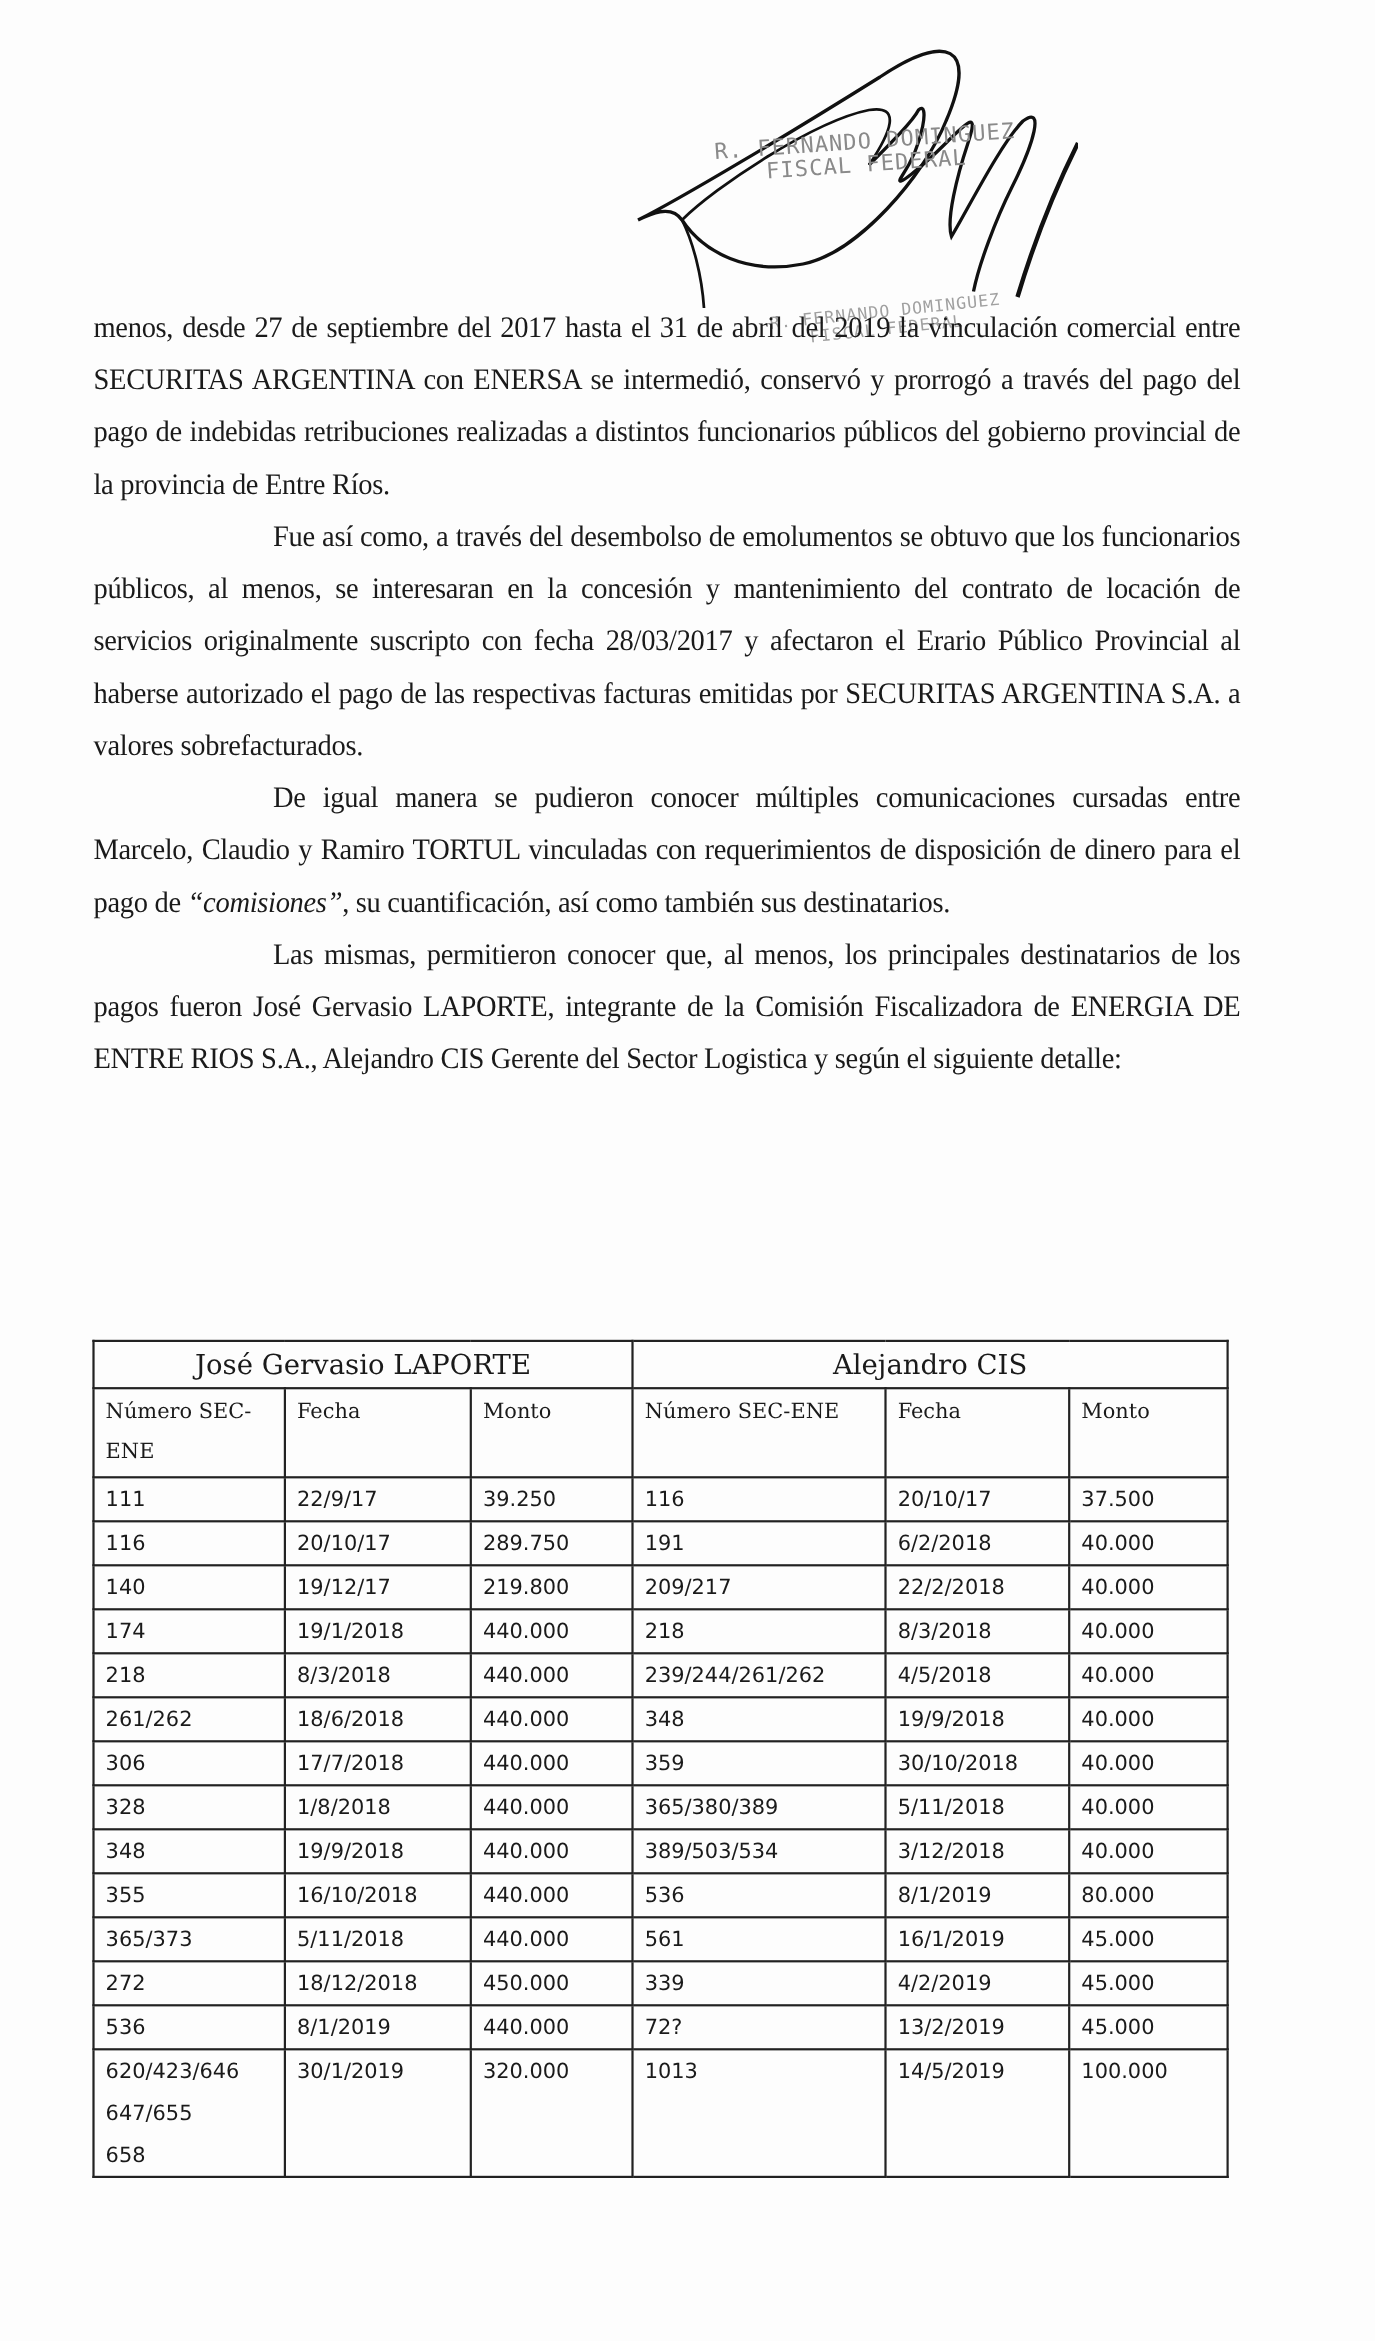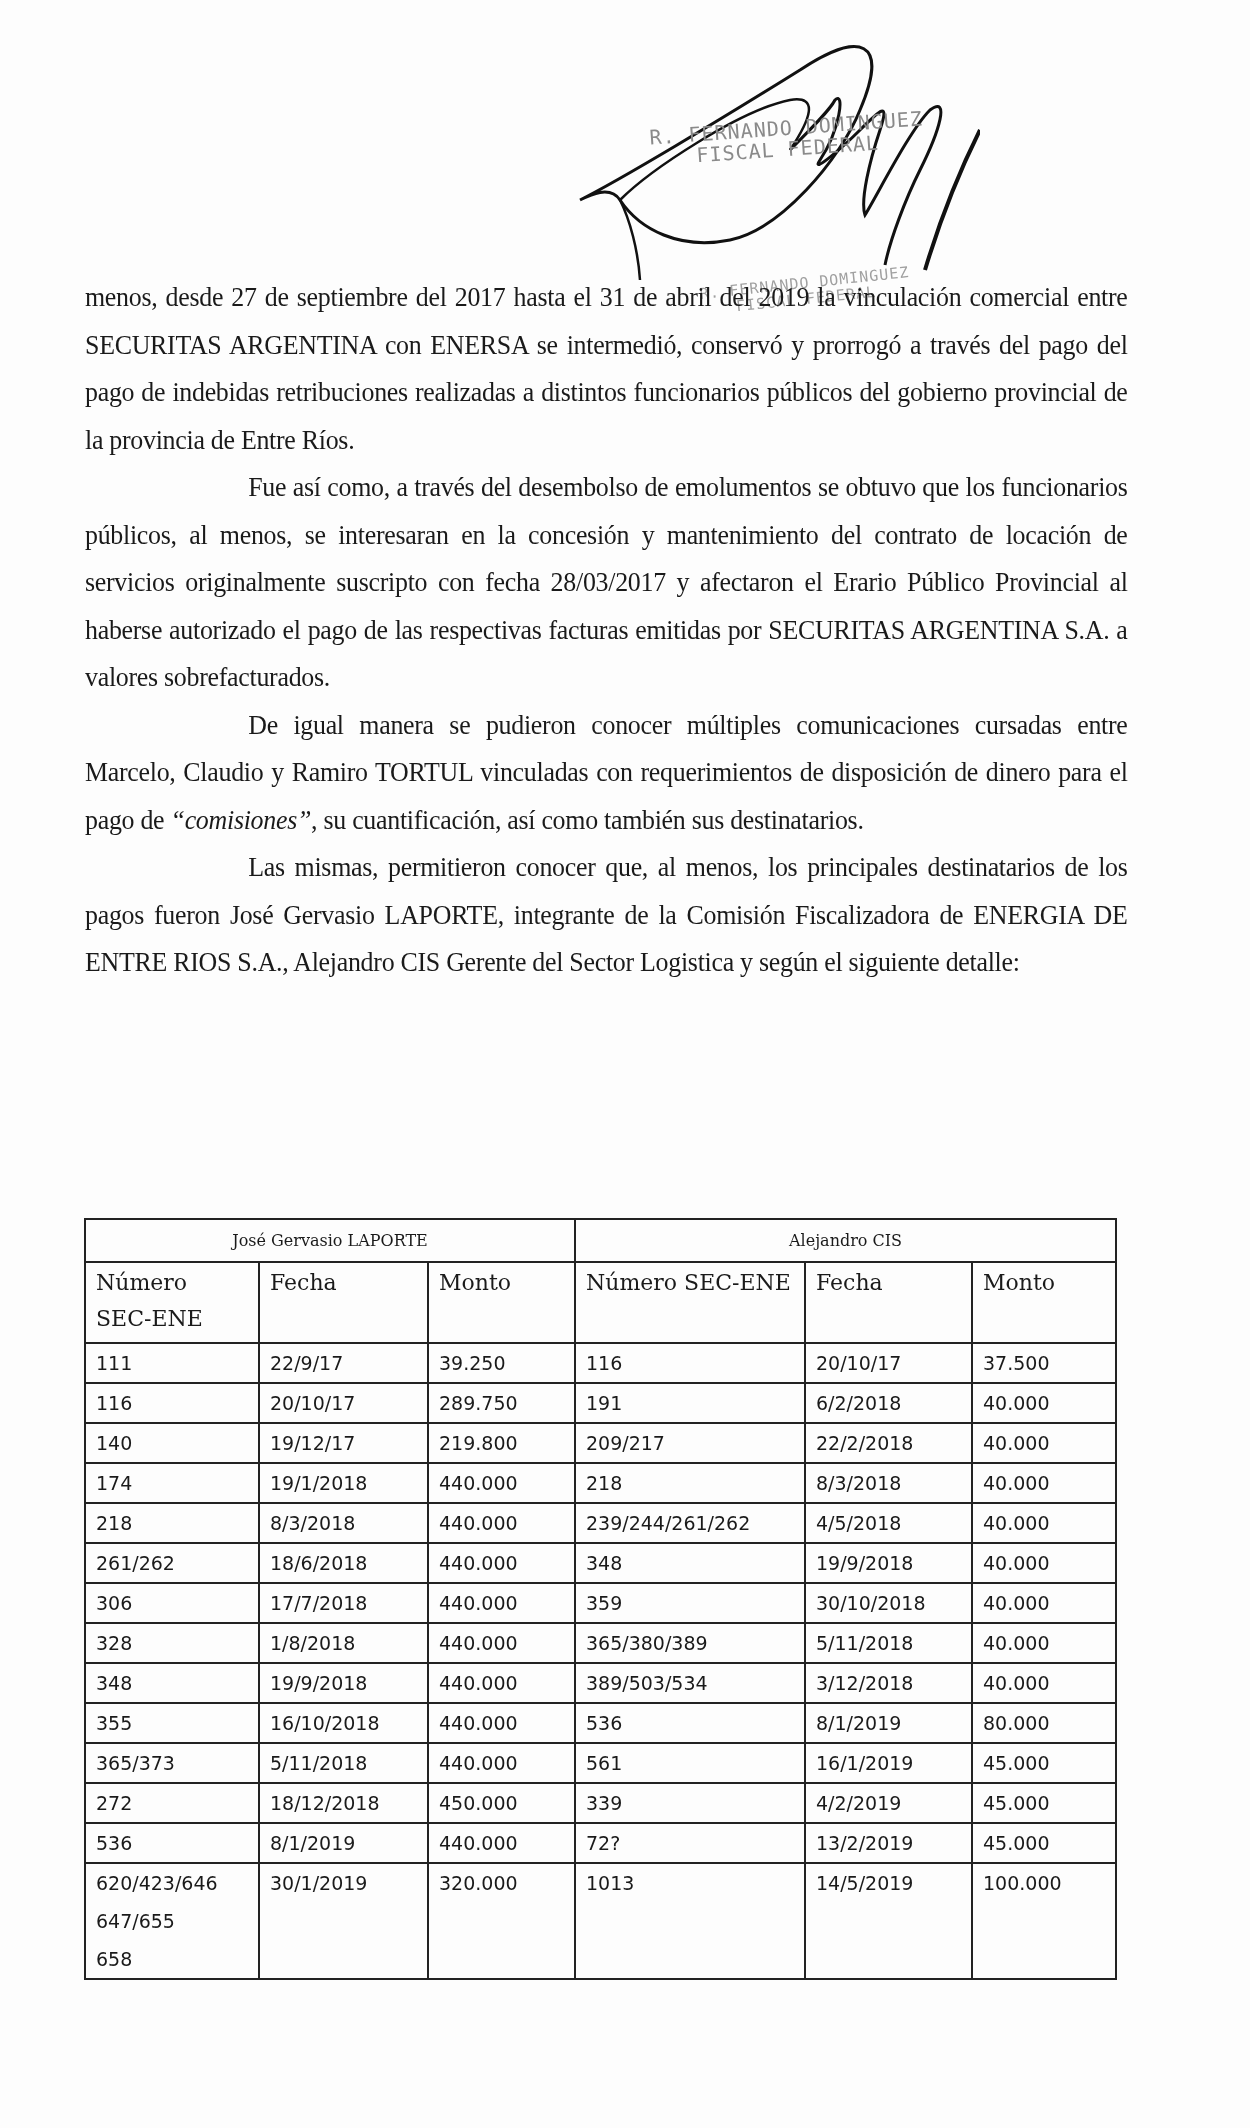--- a/index.html
+++ b/index.html
@@ -16,22 +16,22 @@
     text-align: justify; letter-spacing: -0.3px; transform: scaleX(0.96); transform-origin: left top; width: 1086px; }
   .body-text p { margin: 0; text-indent: 0; }
   .body-text p.indent { text-indent: 170px; }
   .body-text p + p { margin-top: 0px; }
   .em { font-style: italic; }
 
   .table-wrap { position: absolute; left: 84px; top: 1218px; width: 1032px; }
   table.detail { border-collapse: collapse; width: 1032px; table-layout: fixed;
     font-family: "DejaVu Sans", sans-serif; font-size: 19px; color: #1a1a1a; }
   table.detail td, table.detail th { border: 2px solid #222; padding: 0 10px; vertical-align: top; font-weight: normal; text-align: left; line-height: 38px; }
-  table.detail th.person { text-align: center; font-family: "DejaVu Serif", serif; font-size: 16px; height: 41px; line-height: 41px; }
-  table.detail th.colh { font-family: "DejaVu Serif", serif; font-size: 22px; height: 77px; line-height: 36px; padding-top: 2px; }
+  table.detail th.person { text-align: center; font-family: "DejaVu Serif", serif; font-size: 25px; height: 41px; line-height: 41px; }
+  table.detail th.colh { font-family: "DejaVu Serif", serif; font-size: 19px; height: 77px; line-height: 36px; padding-top: 2px; }
   table.detail td { height: 38px; }
   .c1 { width: 174px; } .c2 { width: 169px; } .c3 { width: 147px; }
   .c4 { width: 230px; } .c5 { width: 167px; } .c6 { width: 144px; }
 </style>
 </head>
 <body>
 
 <div class="page">
 
   <svg class="signature" viewBox="0 0 420 300">

